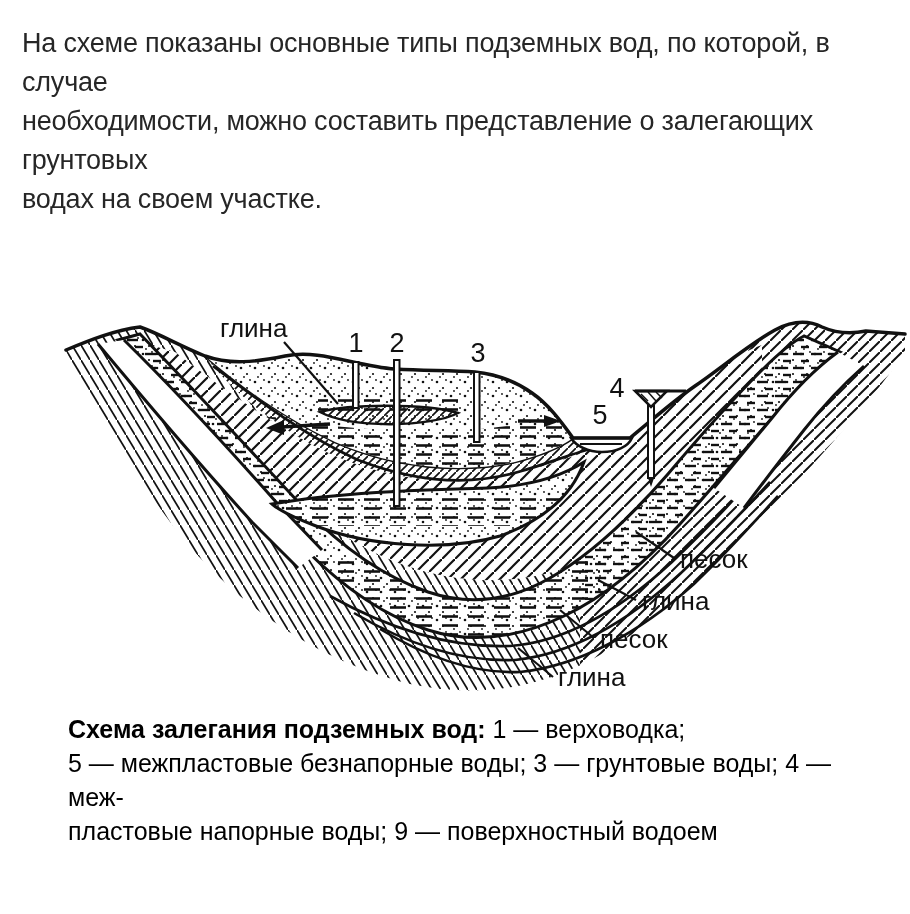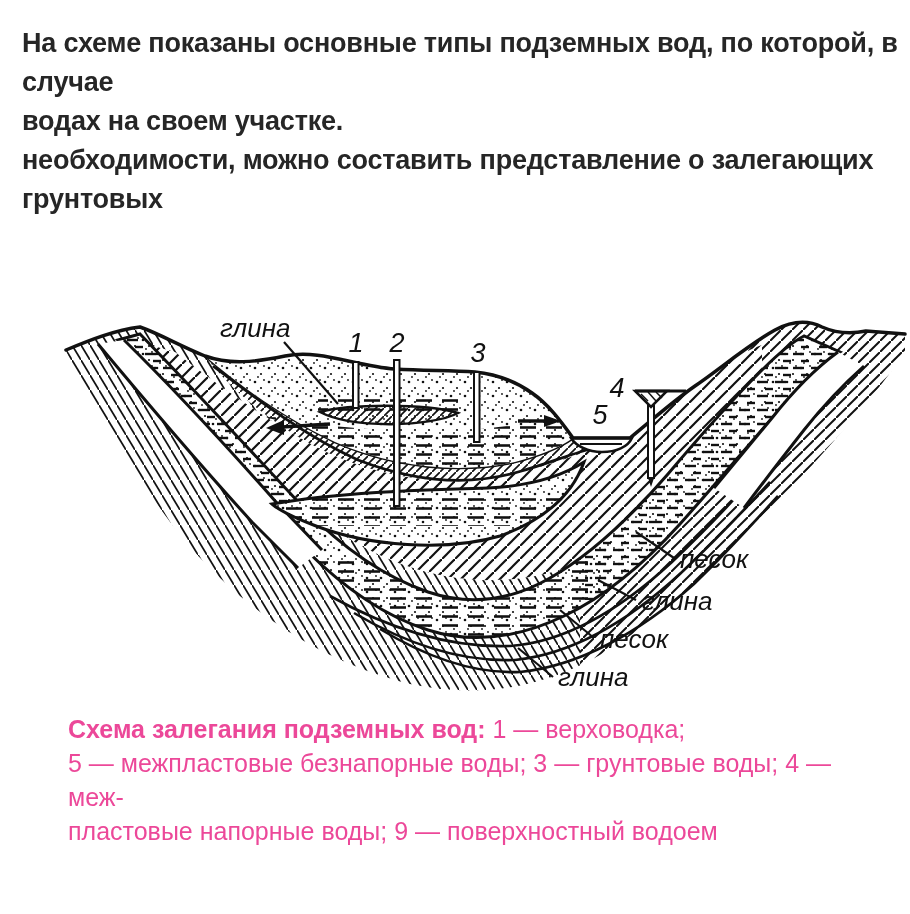--- a/index.html
+++ b/index.html
@@ -1,34 +1,34 @@
 <!DOCTYPE html>
 <html><head>
 <meta charset="utf-8">
 <style>
   html,body{margin:0;padding:0;background:#fff;}
   body{width:910px;height:914px;position:relative;overflow:hidden;
        font-family:"Liberation Sans",sans-serif;color:#222;}
   .intro{position:absolute;left:22px;top:24px;width:880px;
-         font-size:27px;line-height:39px;letter-spacing:-0.2px;color:#262626;font-weight:bold;}
-  .figure{position:absolute;left:0;top:295px;width:910px;height:410px;font-style:italic;}
+         font-size:27px;line-height:39px;letter-spacing:-0.2px;color:#262626;}
+  .figure{position:absolute;left:0;top:295px;width:910px;height:410px;}
   .caption{position:absolute;left:68px;top:712px;width:810px;
-           font-size:25px;line-height:34px;color:#ec4899;}
+           font-size:25px;line-height:34px;color:#000000;}
   .caption b{font-weight:bold;}
   svg text{font-family:"Liberation Sans",sans-serif;fill:#111;}
   .lbl{font-size:26px;}
   .num{font-size:27px;}
 </style>
 </head>
 <body>
 
 <div class="intro">
   <div>На схеме показаны основные типы подземных вод, по которой, в случае</div>
+  <div>необходимости, можно составить представление о залегающих грунтовых</div>
   <div>водах на своем участке.</div>
-  <div>необходимости, можно составить представление о залегающих грунтовых</div>
 </div>
 
 <div class="figure">
 <svg width="910" height="410" viewBox="0 295 910 410" xmlns="http://www.w3.org/2000/svg">
   <defs>
     <path id="massPath" d="M 66,350 C 90,340 115,330 140,327 C 160,334 180,346 205,356 C 230,365 255,362 285,356 C 320,349 355,366 395,369 C 425,371 450,370 475,372 C 495,374 515,381 532,393 C 548,404 560,420 573,438 L 630,438 C 652,420 672,402 695,386 C 720,369 748,345 775,330 C 792,321 808,320 822,327 C 838,334 852,334 866,331 L 905,334 L 905,352 C 878,392 838,437 788,492 C 728,558 665,616 605,652 C 545,688 480,699 410,684 C 320,662 240,608 180,535 C 130,470 90,405 66,351 Z"></path>
     <path id="sandDeepPath" d="M 140,334 C 196,392 252,452 302,506 C 342,548 382,576 428,592 C 470,606 512,600 550,578 C 592,554 630,518 668,474 C 700,436 732,400 762,370 C 778,354 792,342 804,336 L 840,352 C 820,366 798,388 774,416 C 744,450 714,486 680,524 C 644,564 606,596 564,616 C 518,638 472,644 428,630 C 384,616 344,588 306,550 C 256,500 204,442 156,382 C 144,367 132,352 118,340 Z"></path>
     <path id="lensCPath" d="M 272,504 C 340,492 420,490 488,488 C 530,486 562,476 584,462 C 572,496 544,520 500,536 C 446,552 368,546 316,526 C 295,518 280,511 272,504 Z"></path>
     <path id="dashZonePath" d="M 252,412 C 320,428 400,434 470,430 C 510,427 545,418 565,425 L 573,438 C 562,446 545,454 515,462 C 460,474 395,468 335,442 C 300,425 270,420 252,412 Z"></path>
 

